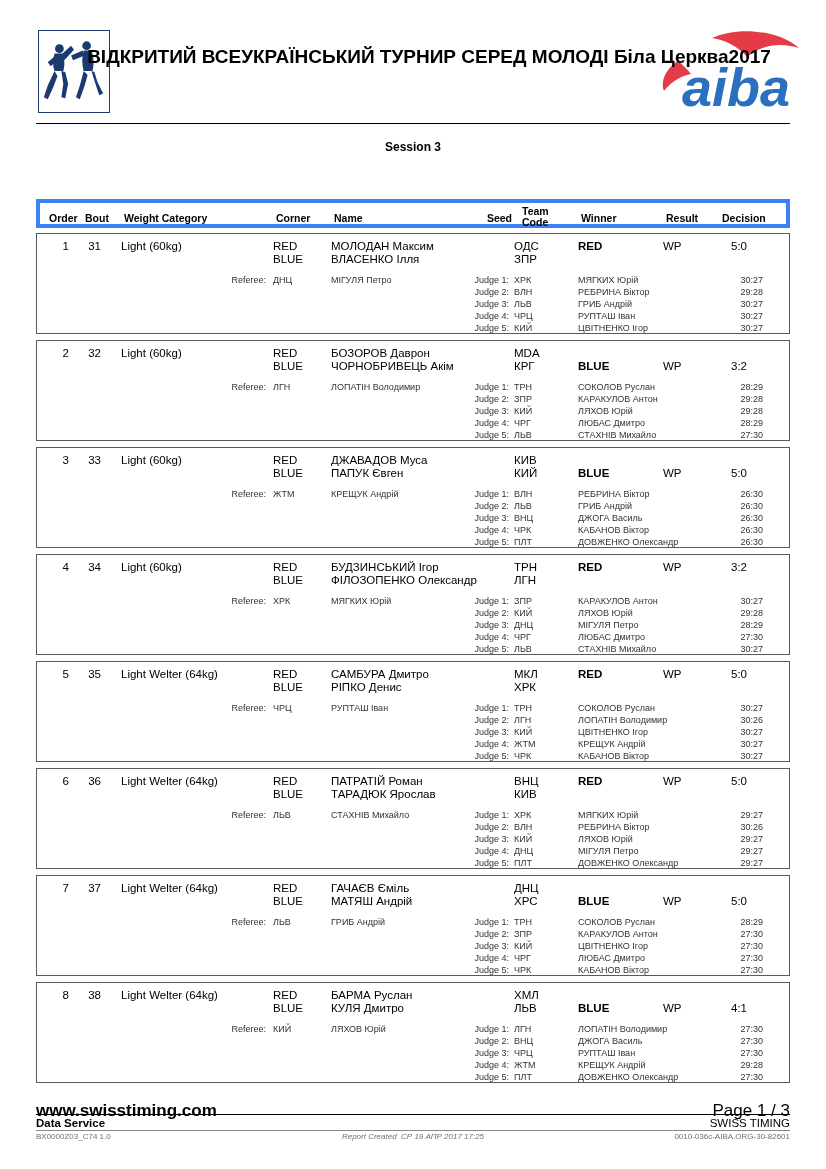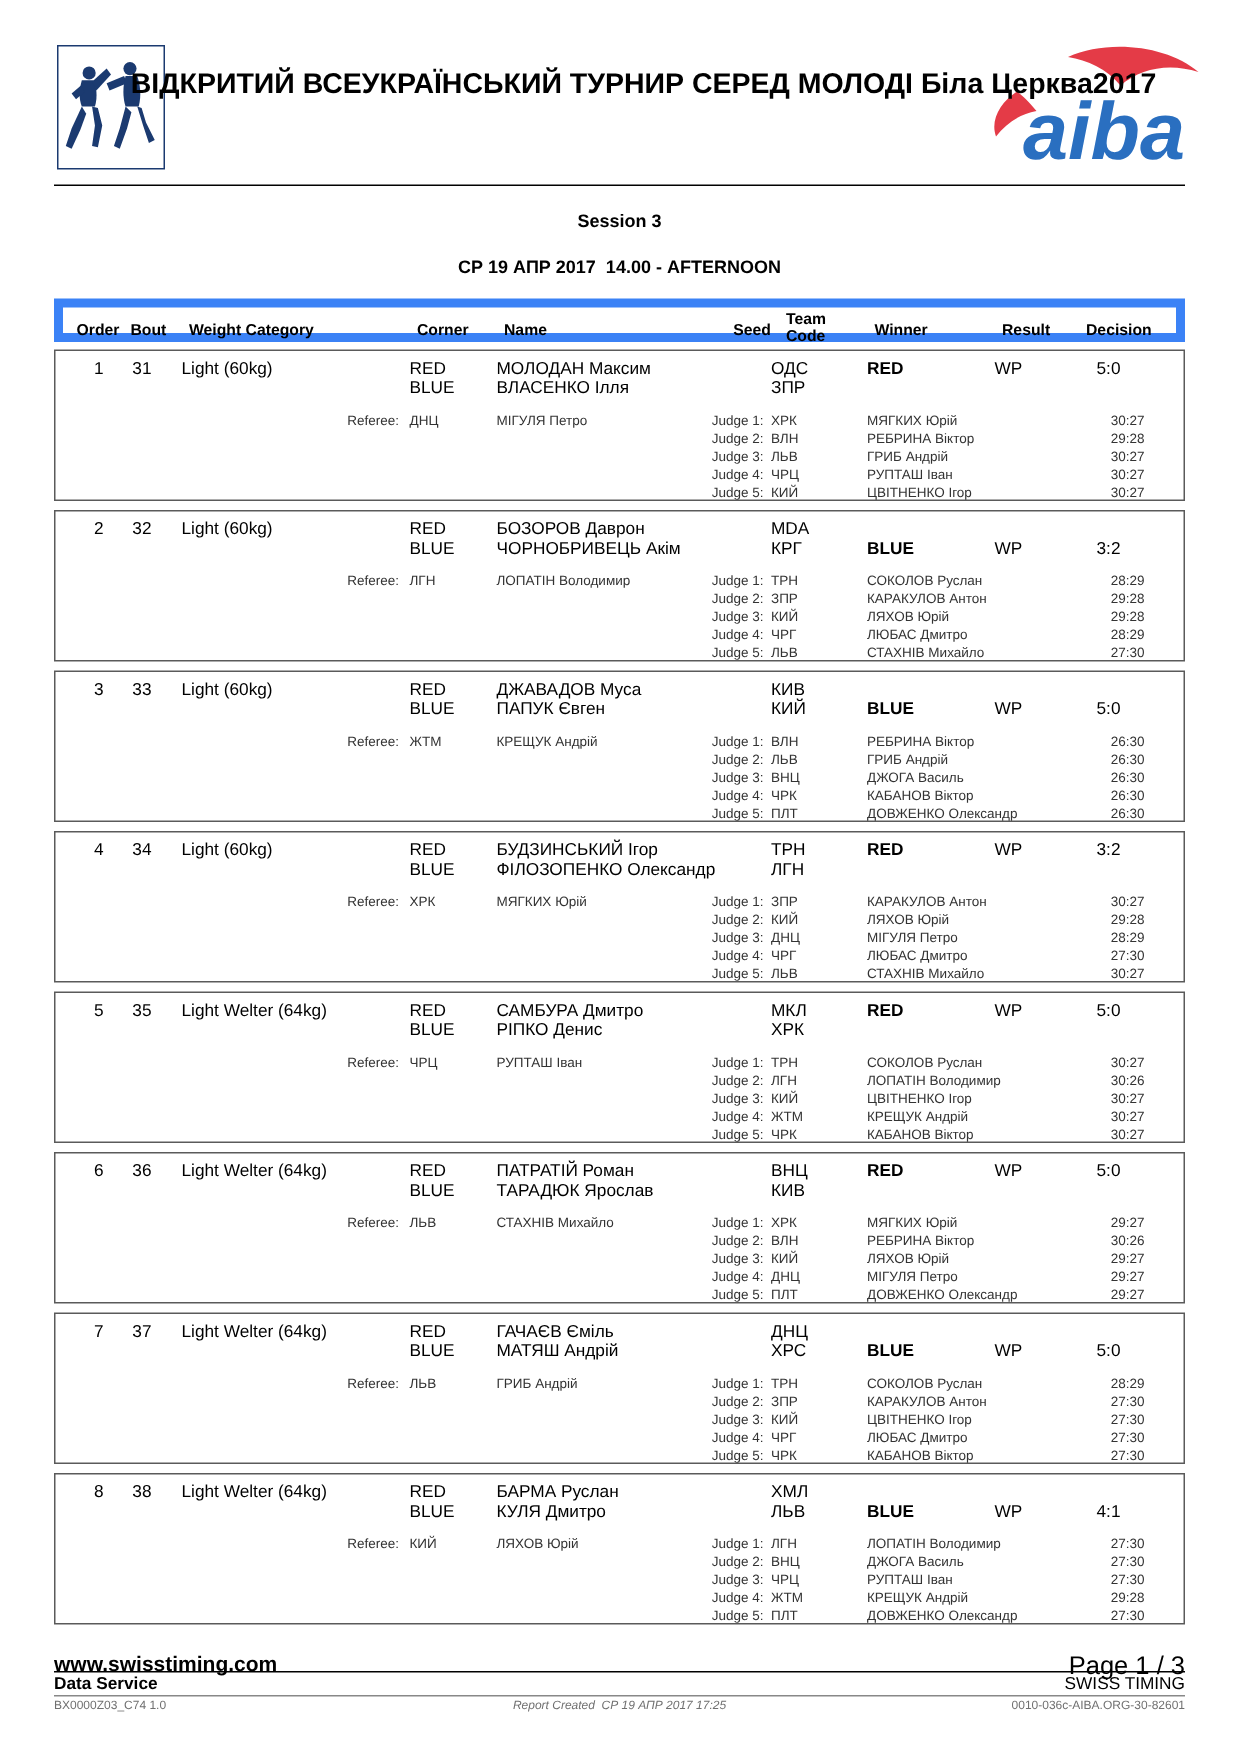--- a/index.html
+++ b/index.html
@@ -18,21 +18,21 @@
                   font-size:14px; font-weight:bold; z-index:2; }
   .aiba-logo { position:absolute; right:26px; top:28px; width:150px; height:90px; z-index:1; }
   .header-rule { position:absolute; top:123px; left:36px; right:36px; border-top:1.5px solid #000; }
   .session-label { position:absolute; top:140px; left:0; right:0; text-align:center;
                    font-size:12px; font-weight:bold; }
   .session-datetime { position:absolute; top:171px; left:0; right:0; text-align:center;
                       font-size:12px; font-weight:bold; white-space:pre; }
 
   
   .table-region { position:absolute; top:199px; left:36px; width:754px; }
-  .thead-box { position:relative; height:29px; border:6px solid #3b82f6; margin-bottom:5px;
+  .thead-box { position:relative; height:29px; border:4px solid #3b82f6; margin-bottom:5px;
                font-size:10.5px; font-weight:bold; }
   .th { position:absolute; top:9px; white-space:nowrap; }
   .h-order {left:9px;} .h-bout {left:45px;} .h-weight {left:84px;}
   .h-corner {left:236px;} .h-name {left:294px;}
   .h-seed {left:410px; width:62px; text-align:right;}
   .h-team {left:482px; top:3px; line-height:11px;}
   .h-winner {left:541px;} .h-result {left:626px;} .h-decision {left:682px;}
 
   .bout-box { position:relative; height:101px; border:1px solid #5a5a5a; margin-bottom:6px;
               font-size:11.5px; }
@@ -57,21 +57,21 @@
   .c-jlabel {left:380px; width:92px; text-align:right;}
   .c-jteam {left:477px;}
   .c-jname {left:541px;}
   .c-jscore {right:26px; text-align:right;}
 
   .winner-grp { display:none; }
   .w-red  .l1 .winner-grp { display:contents; }
   .w-blue .l2 .winner-grp { display:contents; }
 
   
-  .f-www { position:absolute; top:1101px; left:36px; font-size:14px; font-weight:bold; }
+  .f-www { position:absolute; top:1101px; left:36px; font-size:17px; font-weight:bold; }
   .f-page { position:absolute; top:1101px; right:36px; font-size:17px; }
   .f-rule1 { position:absolute; top:1114px; left:36px; right:36px; border-top:1px solid #000; }
   .f-service { position:absolute; top:1117px; left:36px; font-size:11.5px; font-weight:bold; }
   .f-brand { position:absolute; top:1117px; right:36px; font-size:11.5px; font-weight:normal; }
   .f-rule2 { position:absolute; top:1130px; left:36px; right:36px; border-top:1px solid #888; }
   .f-version { position:absolute; top:1132px; left:36px; font-size:8px; color:#707070; }
   .f-created { position:absolute; top:1132px; left:0; right:0; text-align:center; font-size:8px;
                color:#707070; white-space:pre;font-style:italic; }
   .f-code { position:absolute; top:1132px; right:36px; font-size:8px; color:#707070; }
 </style>
@@ -103,21 +103,20 @@
   <div class="aiba-logo">
     <svg viewBox="0 0 150 90" width="150" height="90">
       <path fill="#e43b47" d="M62 10 C88 -2 128 2 149 20 C130 14 111 17 97 29 C88 18 75 12 62 10 Z"></path>
       <path fill="#e43b47" d="M28 33 C17 40 10 52 14 63 C21 54 30 48 41 46 C36 40 32 36 28 33 Z"></path>
       <text x="32" y="78" font-family="Liberation Sans, DejaVu Sans, sans-serif" font-size="54" font-weight="bold" font-style="italic" fill="#2a6fc0">aiba</text>
     </svg>
   </div>
 
   <div class="header-rule"></div>
   <div class="session-label">Session 3</div>
-  <div class="session-datetime">СР 19 АПР 2017  14.00 - AFTERNOON</div>
 
   <div class="table-region">
 
     <div class="thead-box">
       <span class="th h-order">Order</span>
       <span class="th h-bout">Bout</span>
       <span class="th h-weight">Weight Category</span>
       <span class="th h-corner">Corner</span>
       <span class="th h-name">Name</span>
       <span class="th h-seed">Seed</span>

